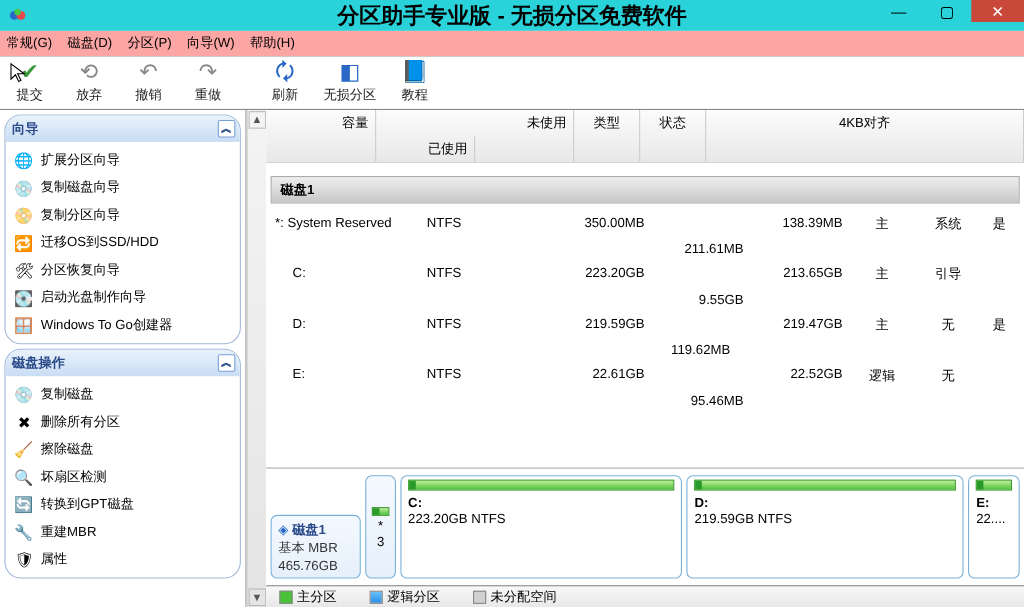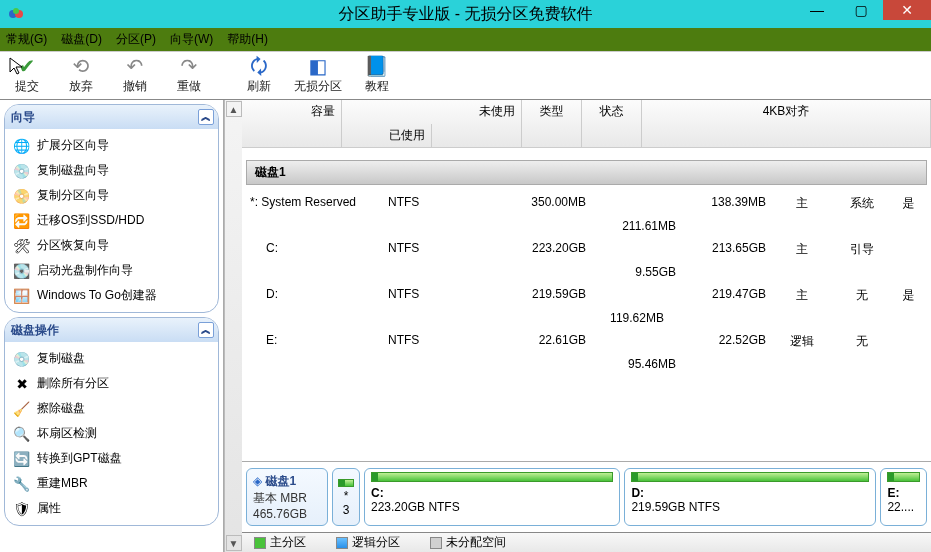--- a/index.html
+++ b/index.html
@@ -1,25 +1,25 @@
 <!DOCTYPE html>
 <html><head>
 <meta charset="utf-8">
 <style>
   * { box-sizing: border-box; margin: 0; padding: 0; font-family: "Microsoft YaHei", Tahoma, sans-serif; font-size: 12px; }
   body { width: 931px; height: 552px; background: #fff; overflow: hidden; position: relative; }
 
   .titlebar { height: 28px; background: linear-gradient(to bottom,#2ad2d9,#2ad2d9); display:flex; align-items:center; position:relative; }
   .titlebar .app-icon { width:20px; height:20px; margin-left:6px; display:flex; align-items:center; justify-content:center; }
-  .titlebar .title { position:absolute; left:50%; transform:translateX(-50%); font-size:16px; color:#000; }
+  .titlebar .title { position:absolute; left:50%; transform:translateX(-50%); font-size:20px; color:#000;font-weight:bold; }
   .win-controls { position:absolute; right:0; top:0; display:flex; }
   .win-btn { width:44px; height:20px; display:flex; align-items:center; justify-content:center; font-family:Arial; font-size:14px; }
   .win-close { background:#c8483a; color:#fff; width:48px; }
 
-  .menubar { height:24px; background:#4d7c0f; display:flex; align-items:center; padding-left:6px; gap:14px; border-bottom:1px solid #ccc;}
+  .menubar { height:24px; background:#fca5a5; display:flex; align-items:center; padding-left:6px; gap:14px; border-bottom:1px solid #ccc;}
   .menu-item { color:#000; }
 
   .toolbar { height:48px; background:#fff; display:flex; align-items:center; border-bottom:1px solid #888;}
   .tb-btn { display:flex; flex-direction:column; align-items:center; justify-content:center; width:54px; height:46px; gap:2px;}
   .tb-icon { font-size:20px; line-height:1; }
   .tb-label { font-size:12px; color:#222;}
   .tb-sep { width:16px; }
 
   .content { display:flex; height: calc(552px - 28px - 24px - 48px); }
   .sidebar { width:224px; background:#fff; border-right:1px solid #aaa; overflow:hidden;}
@@ -35,21 +35,21 @@
   .th { padding:3px 6px; border-right:1px solid #ccc; text-align:center; white-space:nowrap; overflow:hidden;}
   .col-part{width:140px; text-align:left;} .col-fs{width:110px;text-align:left;} .col-cap{width:100px;text-align:right;} .col-used{width:90px;text-align:right;margin-top:24px;} .col-free{width:90px;text-align:right;} .col-type{width:60px;} .col-status{width:60px;} .col-align{flex:1;}
 
   .table-body { flex:1; overflow:auto; position:relative;}
   .disk-header { background:linear-gradient(to bottom,#eee,#c8c8c8); border:1px solid #aaa; margin:12px 4px 6px 4px; padding:3px 8px; font-weight:bold;}
   .row { display:flex; padding:4px 6px 4px 0;}
   .td { padding:0 6px; white-space:nowrap; overflow:hidden;}
 
   .diskmap-area { border-top:1px solid #aaa; padding:6px 4px; background:#fff;}
   .diskmap { display:flex; gap:4px; align-items:stretch;}
-  .dm-info { width:82px; border:1px solid #7ab0d8; border-radius:6px; padding:4px 6px; background:linear-gradient(to bottom,#f4f9ff,#e6f0fb); display:flex; flex-direction:column; justify-content:center; color:#333;}
+  .dm-info { width:82px; border:1px solid #7ab0d8; border-radius:6px; padding:4px 6px; background:linear-gradient(to bottom,#f4f9ff,#e6f0fb); display:flex; flex-direction:column; justify-content:center; color:#333;margin-top:36px;}
   .dm-info .strong{ font-weight:bold; color:#2a4a8a;}
   .dm-reserved { width:28px; border:1px solid #7ab0d8; border-radius:6px; background:linear-gradient(to bottom,#f4f9ff,#e6f0fb); display:flex; flex-direction:column; align-items:center; justify-content:center;}
   .dm-part { border:1px solid #7ab0d8; border-radius:6px; padding:3px 6px; display:flex; flex-direction:column; overflow:hidden;}
   .dm-bar { height:10px; background:linear-gradient(to bottom,#c0ef96,#49c23a); border:1px solid #3a9a2a; margin-bottom:4px; position:relative;}
   .dm-bar .sysblock{ position:absolute; left:0; top:0; bottom:0; width:6px; background:#2a9a2a;}
 
   .legend { height:20px; border-top:1px solid #888; display:flex; align-items:center; gap:30px; padding-left:12px; background:linear-gradient(to bottom,#f8f8f8,#e8e8e8);}
   .legend-item { display:flex; align-items:center; gap:4px;}
   .legend-box { width:12px; height:12px; border:1px solid #888;}
   .lb-primary{ background:#49c23a;} .lb-logical{ background:linear-gradient(to bottom,#68c0ff,#2a90e8);} .lb-unalloc{ background:#d0d0d0;}

